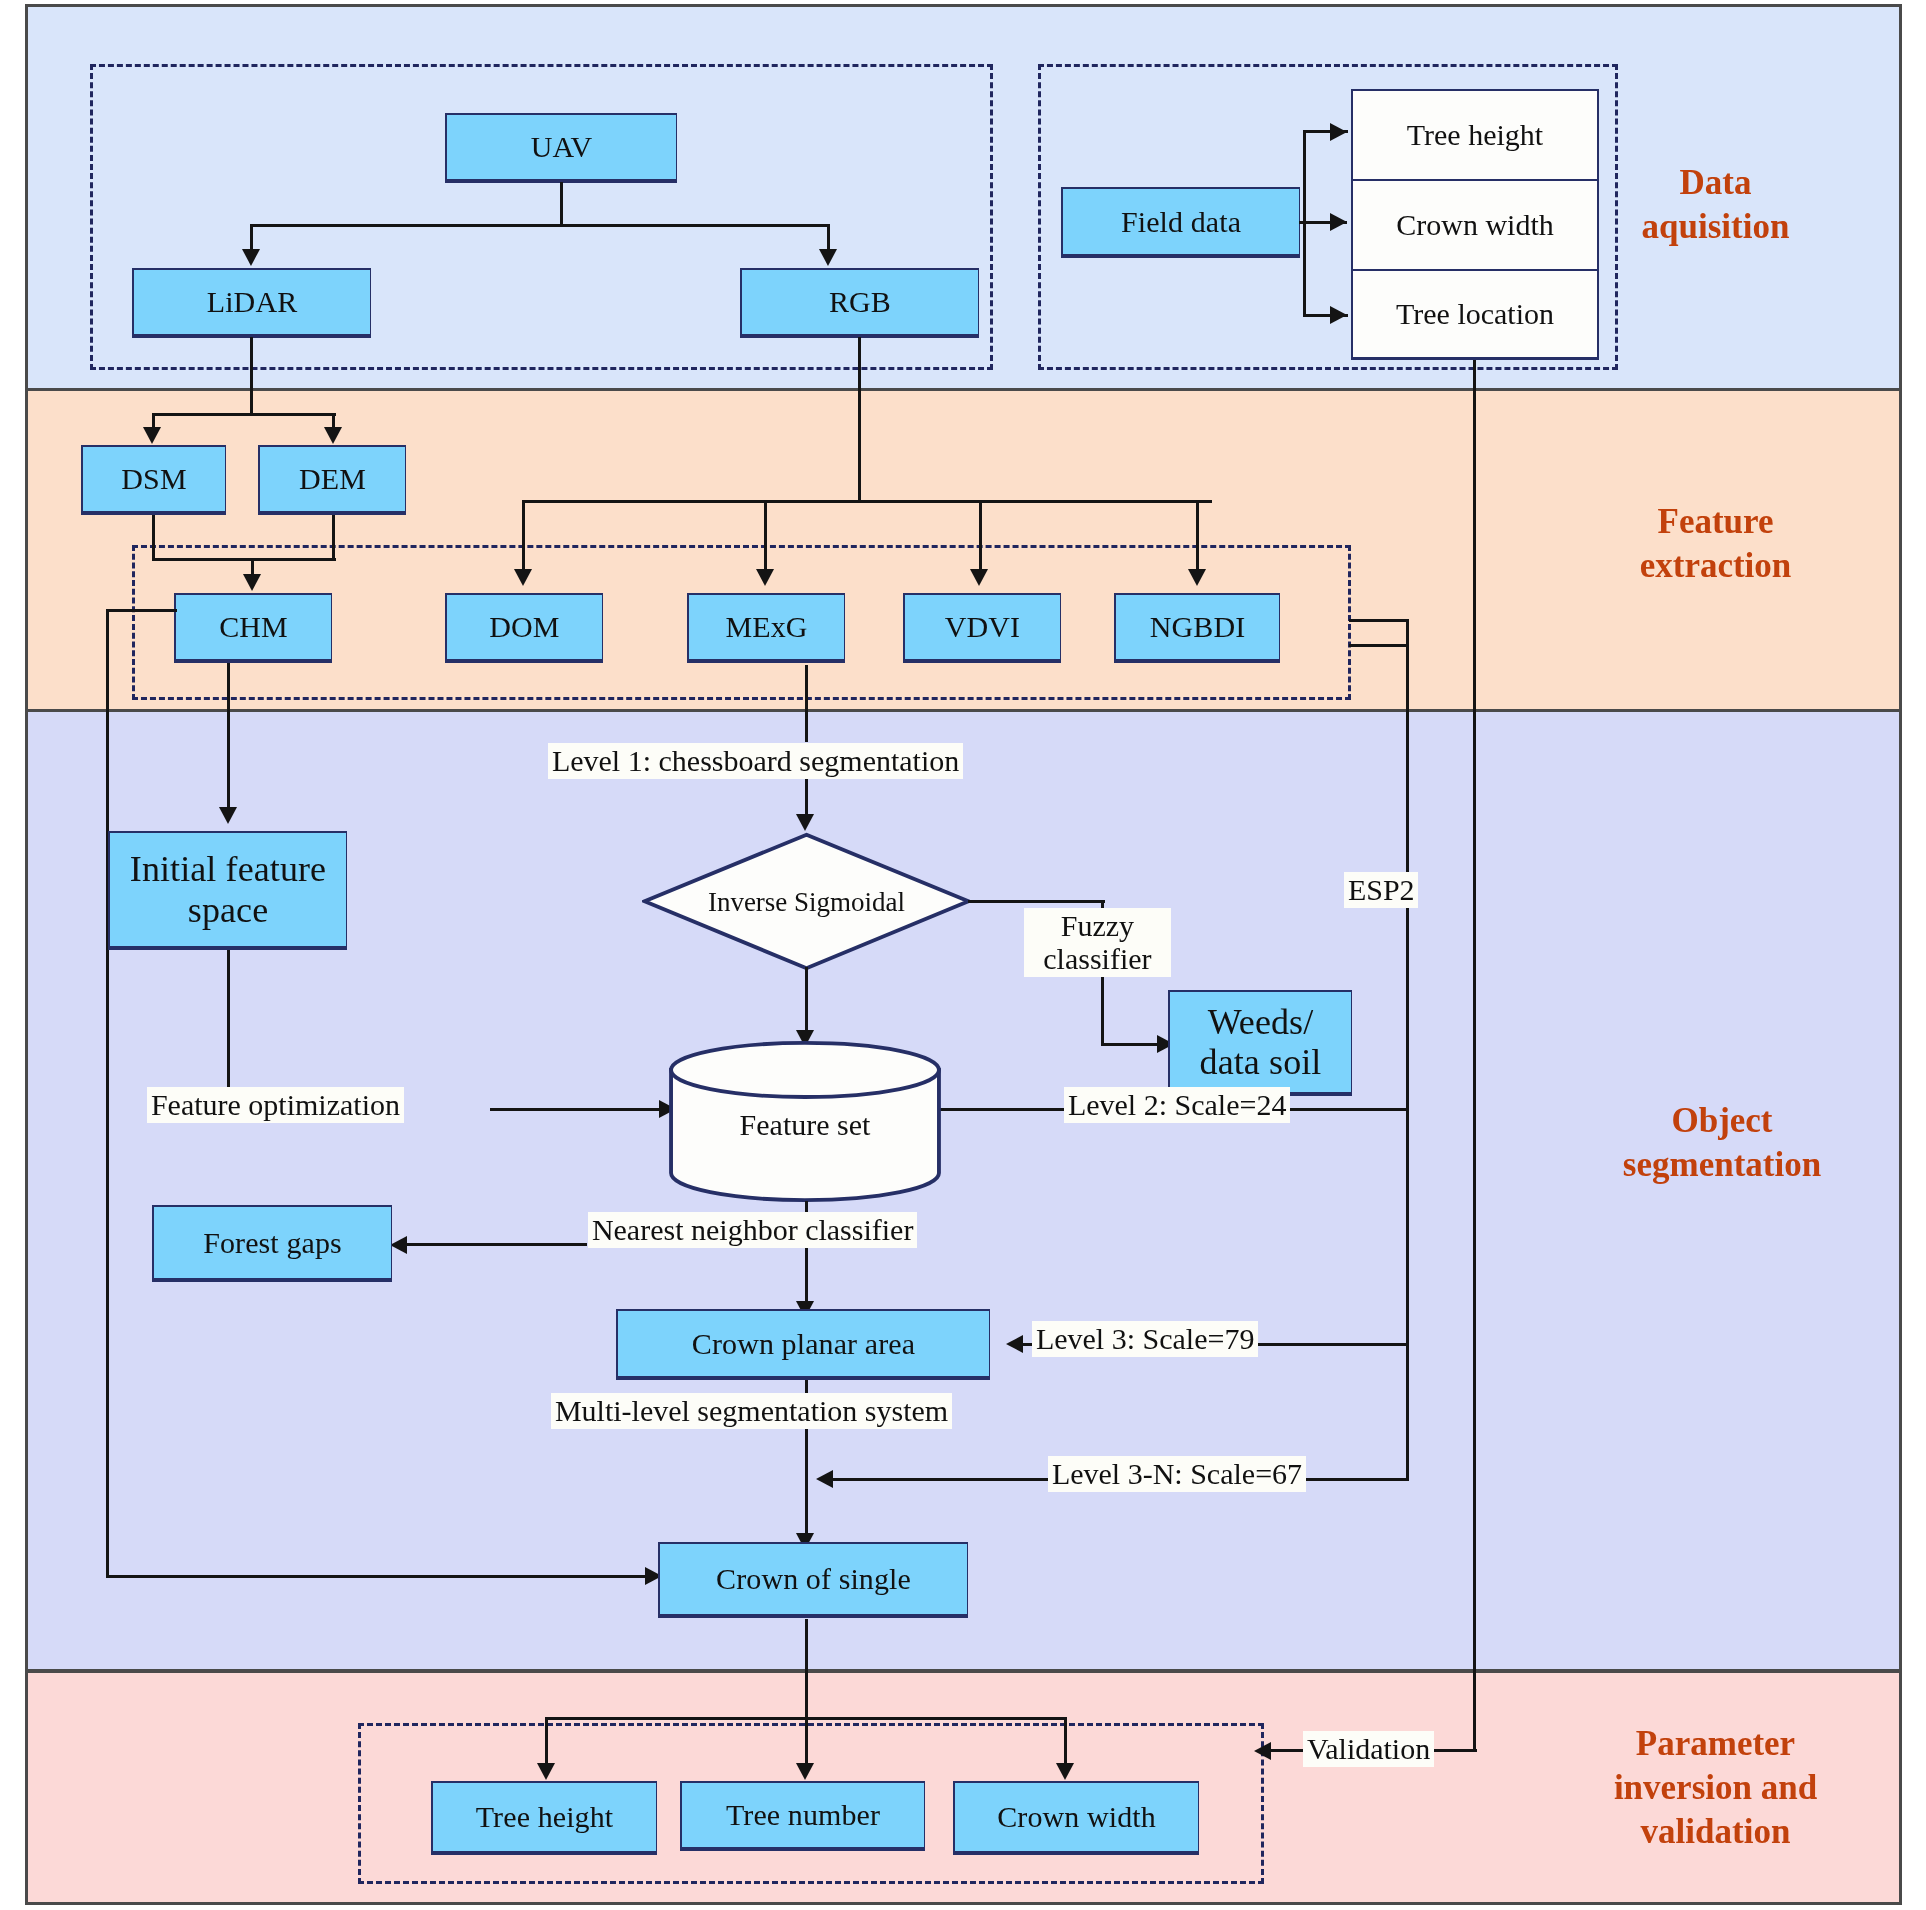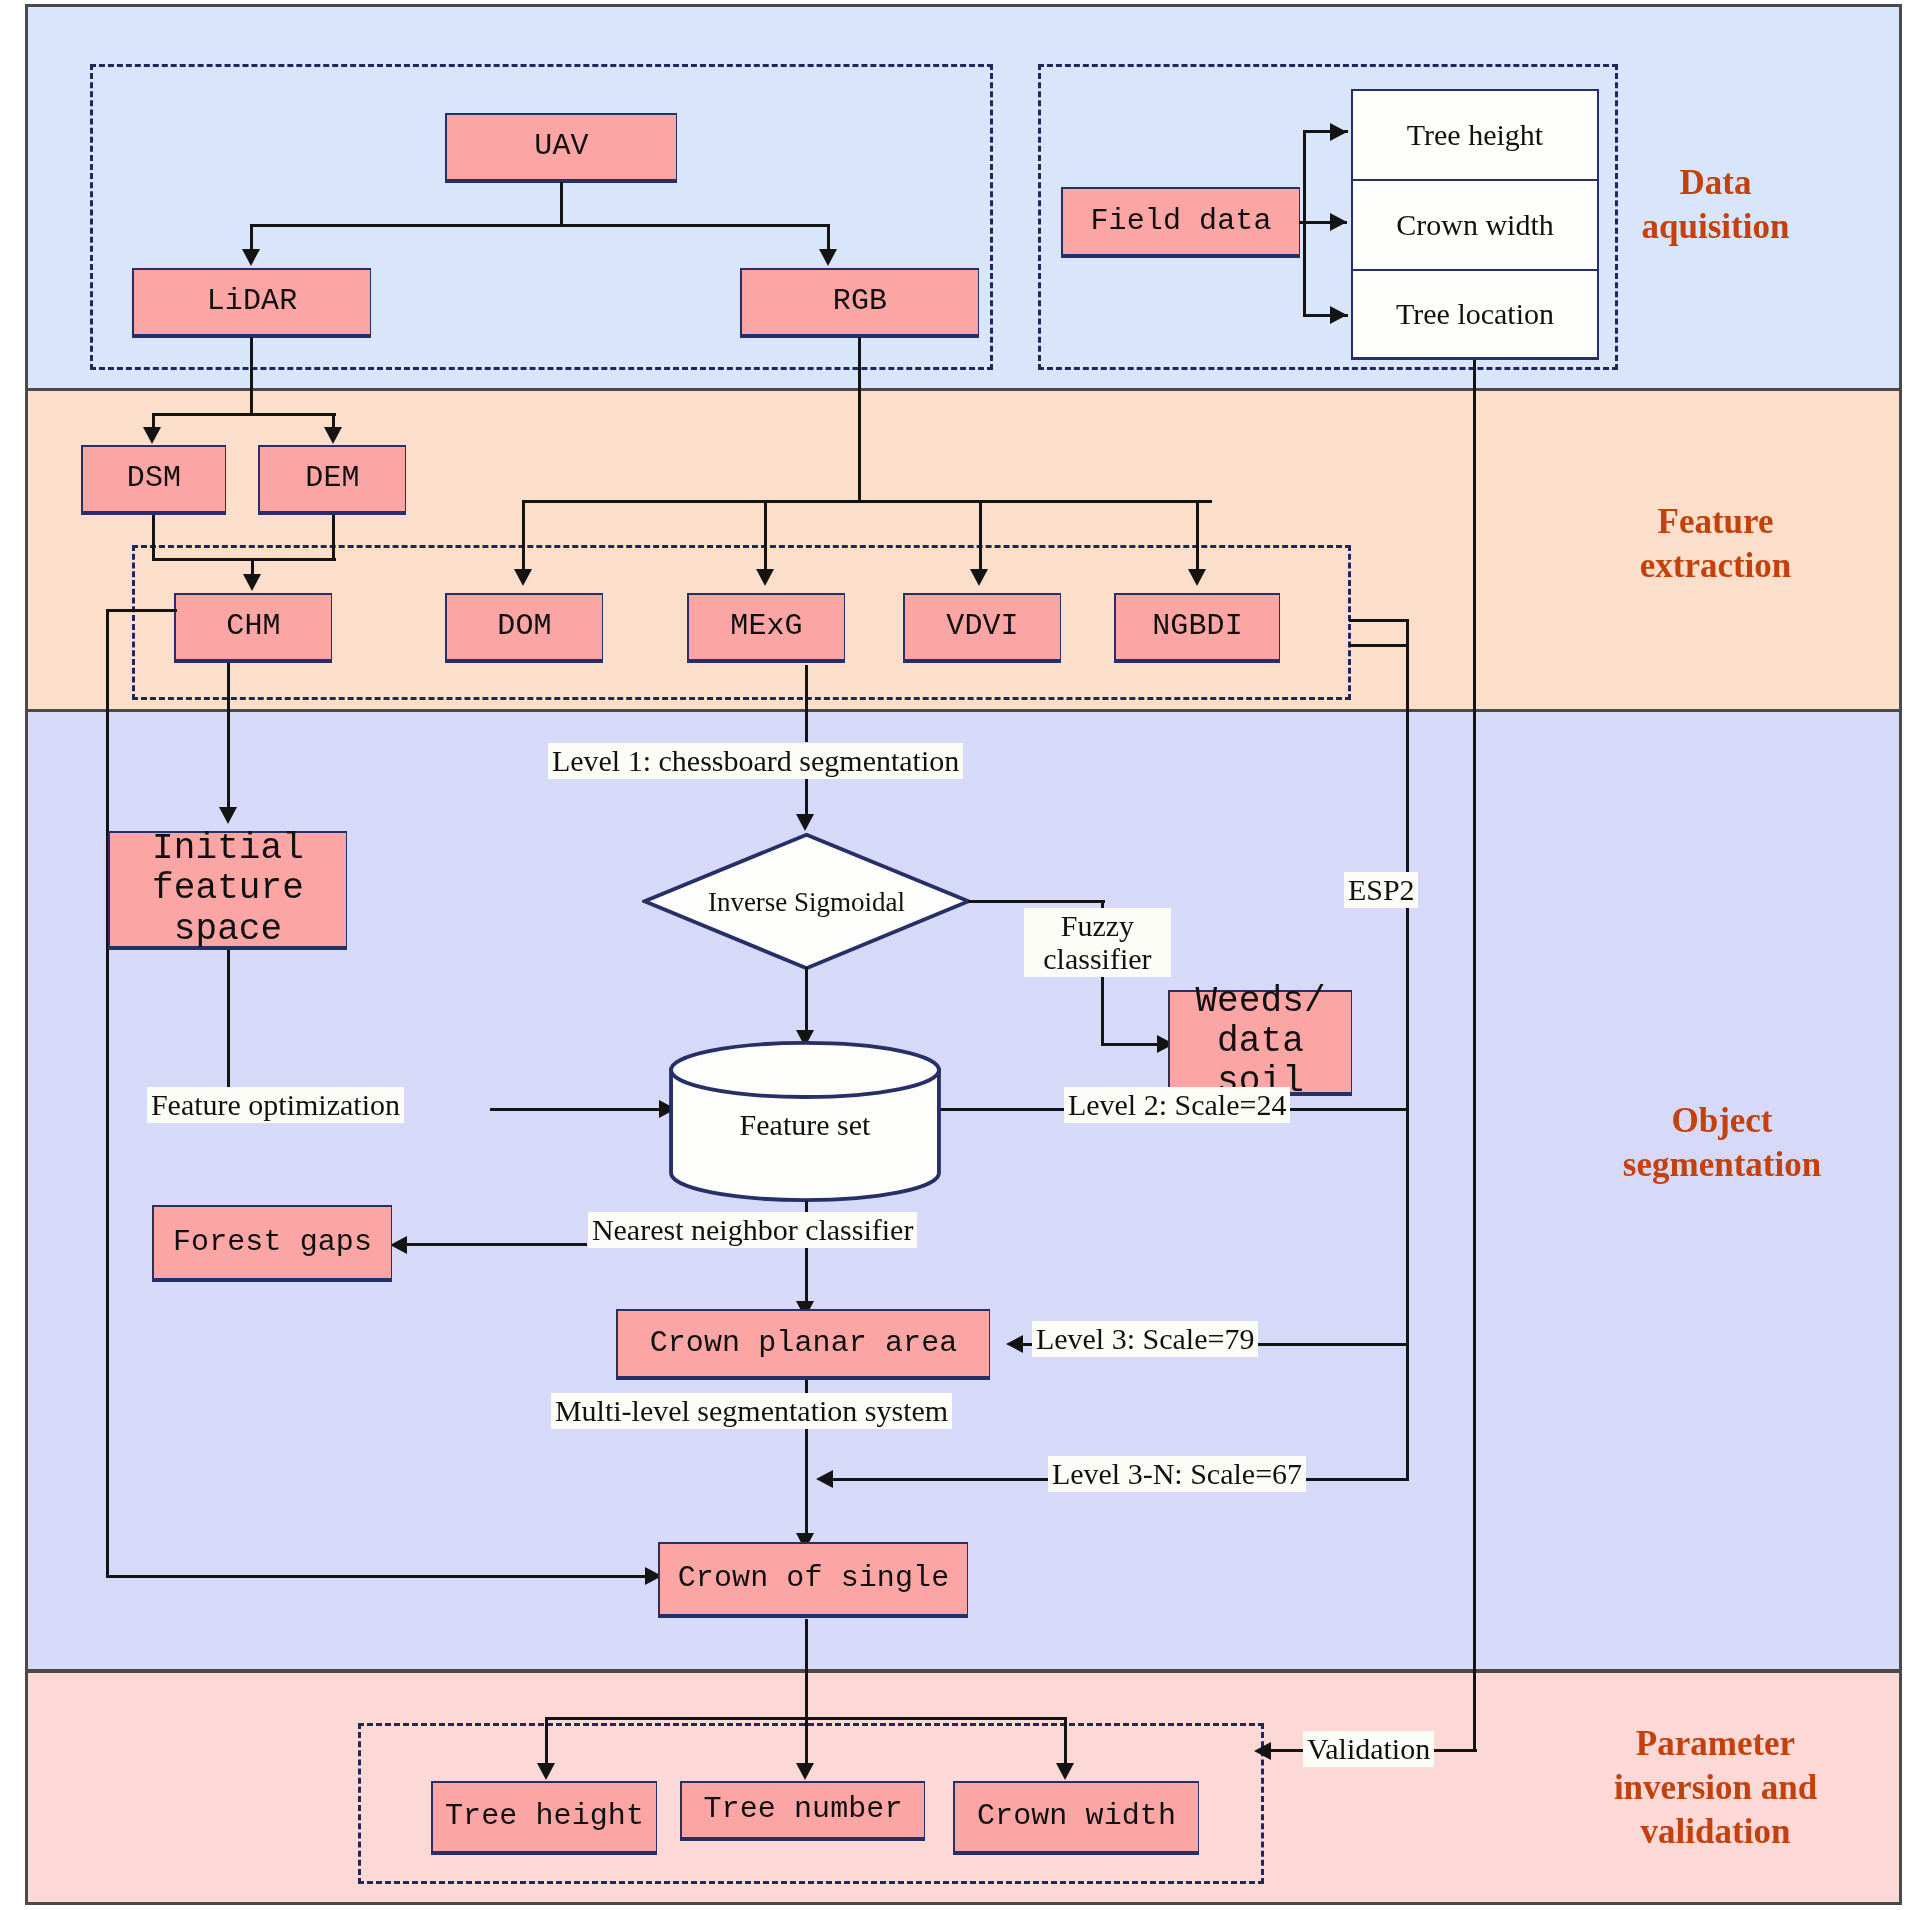--- a/index.html
+++ b/index.html
@@ -10,24 +10,24 @@
   .band{position:absolute;left:24.5px;width:1877px;box-sizing:border-box;border:3.2px solid #4a4a4a;}
   .band.b1{top:3.9px;height:387px;background:#d9e5fa;}
   .band.b2{top:388px;height:324px;background:#fcdfca;}
   .band.b3{top:709px;height:963px;background:#d6daf8;}
   .band.b4{top:1670px;height:235px;background:#fcd9d7;}
 
   
   .dashgrp{position:absolute;box-sizing:border-box;border:3.9px dashed #20265e;background:transparent;}
 
   
-  .node{position:absolute;box-sizing:border-box;background:#fca5a5;
+  .node{position:absolute;box-sizing:border-box;background:#7dd3fc;
         border:2.6px solid #262f66;border-right-width:1.9px;border-bottom-width:4.5px;
         display:flex;align-items:center;justify-content:center;text-align:center;
-        font-size:30px;line-height:1.12;color:#111;letter-spacing:0.1px;font-family:Liberation Mono, monospace;}
+        font-size:30px;line-height:1.12;color:#111;letter-spacing:0.1px;}
   .node.tall{font-size:36px;}
 
   
   .stack{position:absolute;box-sizing:border-box;background:#fdfdfb;border:2.6px solid #262f66;border-bottom-width:3.9px;}
   .stack .cell{box-sizing:border-box;display:flex;align-items:center;justify-content:center;
         font-size:30px;color:#111;border-bottom:2.6px solid #262f66;}
   .stack .cell:last-child{border-bottom:none;}
 
   
   .cyl{position:absolute;}
@@ -255,19 +255,19 @@
   <div class="ln lnv" style="left:805px;top:1619px;height:100px;"></div>
   <div class="ln lnh" style="left:545px;top:1717px;width:522px;"></div>
   <div class="ln lnv" style="left:545px;top:1717px;height:48px;"></div>
   <div class="arr down" style="left:537px;top:1763px;"></div>
   <div class="ln lnv" style="left:805px;top:1717px;height:48px;"></div>
   <div class="arr down" style="left:796px;top:1763px;"></div>
   <div class="ln lnv" style="left:1064px;top:1717px;height:48px;"></div>
   <div class="arr down" style="left:1056px;top:1763px;"></div>
 
   <div class="node" style="left:431px;top:1781px;width:226px;height:74px;">Tree height</div>
-  <div class="node" style="left:680px;top:1781px;width:245px;height:60px;">Tree number</div>
+  <div class="node" style="left:680px;top:1781px;width:245px;height:70px;">Tree number</div>
   <div class="node" style="left:953px;top:1781px;width:246px;height:74px;">Crown width</div>
 
   <div class="flabel" style="left:1303px;top:1731px;">Validation</div>
 
 </div>
 
 
 </body></html>

